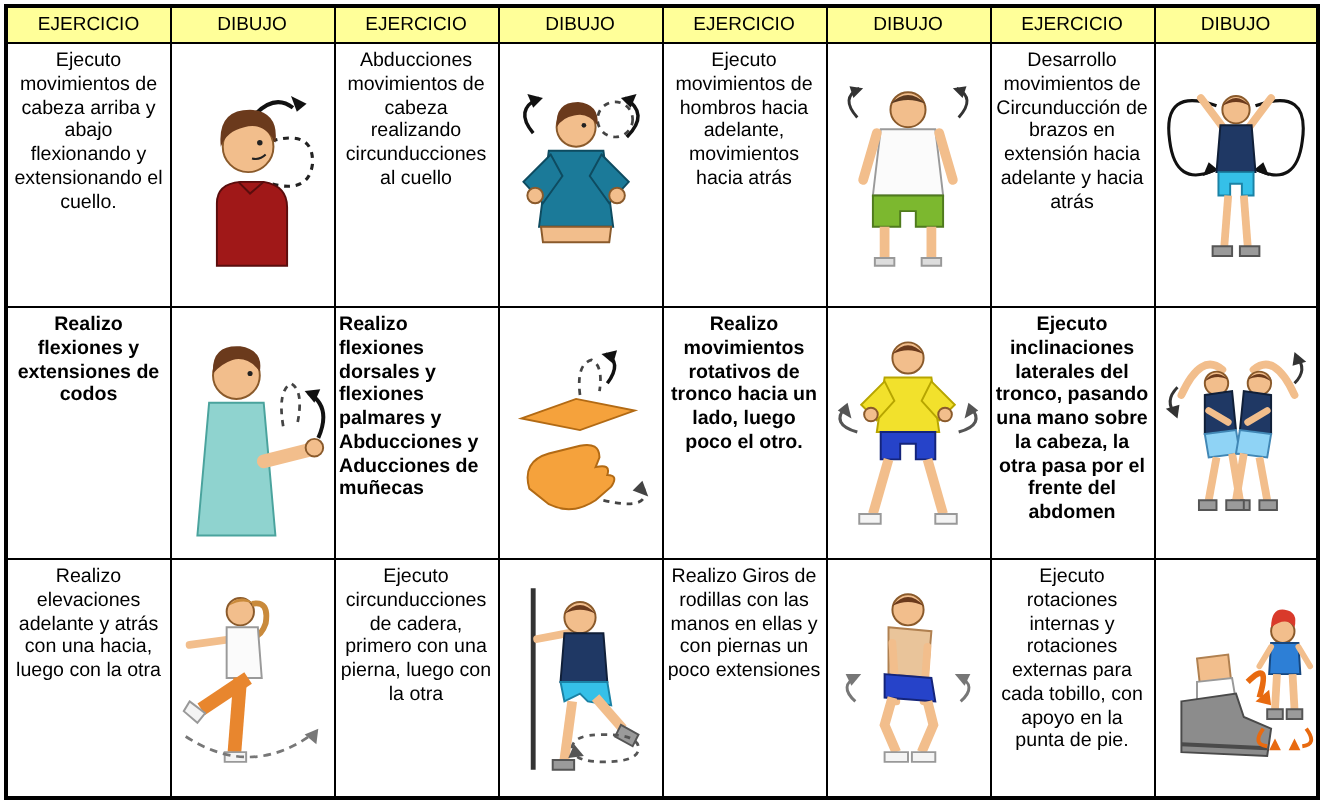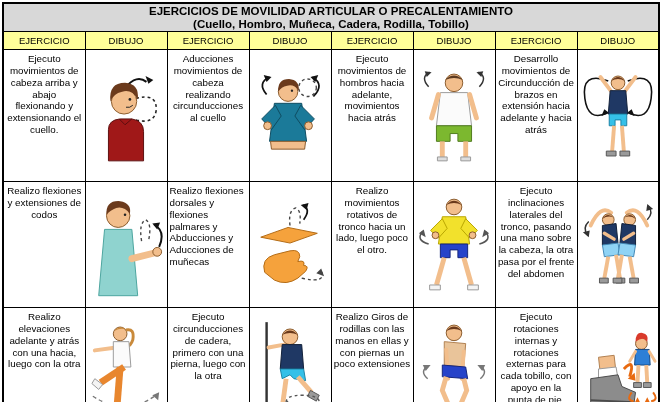--- a/index.html
+++ b/index.html
@@ -5,33 +5,27 @@
   html,body{margin:0;padding:0;background:#fff;}
   body{width:662px;height:402px;font-family:"Liberation Sans",sans-serif;color:#000;}
   table{border-collapse:collapse;table-layout:fixed;width:658px;margin:2px;border:2px solid #000;}
   td{border:1px solid #000;vertical-align:top;overflow:hidden;}
   .title-cell{background:#D8D8D8;text-align:center;font-weight:bold;font-size:11.5px;line-height:1.1;padding:1px 0;}
   .hd{background:#FFFF99;font-weight:normal;font-size:9.5px;text-align:center;vertical-align:middle;height:15px;padding:1px 0;}
   .ex{font-size:9.8px;text-align:center;padding:3px 2px 1px 2px;line-height:1.2;}
   .ex.align-left{text-align:left;padding-left:2px;}
   .dw{text-align:center;vertical-align:middle;padding:1px;}
   .dw svg{display:block;margin:0 auto;}
-  tr.r1{height:132px;} tr.r2{height:126px;} tr.r3{height:119px;}
+  tr.r1{height:132px;} tr.r2{height:126px;font-weight:bold;} tr.r3{height:119px;}
 </style>
 </head>
 <body>
 
 <table>
   <tbody>
-      <tr>
-    <td class="title-cell" colspan="8">
-      <div>EJERCICIOS DE MOVILIDAD ARTICULAR O PRECALENTAMIENTO</div>
-      <div>(Cuello, Hombro, Muñeca, Cadera, Rodilla, Tobillo)</div>
-    </td>
-  </tr>
   <tr>
     <td class="hd">EJERCICIO</td>
     <td class="hd">DIBUJO</td>
     <td class="hd">EJERCICIO</td>
     <td class="hd">DIBUJO</td>
     <td class="hd">EJERCICIO</td>
     <td class="hd">DIBUJO</td>
     <td class="hd">EJERCICIO</td>
     <td class="hd">DIBUJO</td>
   </tr>
@@ -44,21 +38,21 @@
         <path d="M63 13 l-3 -8 l8 4 z" fill="#111"></path>
         <path d="M50 28 Q72 22 71 40 Q69 55 50 50" fill="none" stroke="#222" stroke-width="1.6" stroke-dasharray="3 3"></path>
         <circle cx="38" cy="31" r="13" fill="#F2BE8C" stroke="#8A5A2B"></circle>
         <path d="M24 31 Q22 12 39 12 Q54 13 52 29 Q46 18 36 21 Q27 23 24 31 Z" fill="#6B3A1C"></path>
         <circle cx="44" cy="29" r="1.4" fill="#222"></circle>
         <path d="M47 35 q-3 3 -7 2" stroke="#222" fill="none"></path>
         <path d="M22 92 L22 60 Q22 50 34 49 L46 49 Q58 51 58 62 L58 92 Z" fill="#A01818" stroke="#5A0D0D"></path>
         <path d="M33 49 L39 55 L46 49" fill="none" stroke="#5A0D0D"></path>
       </svg>
     </td>
-    <td class="ex"><span>Aducciones movimientos de cabeza realizando circunducciones al cuello</span></td>
+    <td class="ex"><span>Abducciones movimientos de cabeza realizando circunducciones al cuello</span></td>
     <td class="dw">
       <svg width="78" height="98" viewBox="0 0 80 92">
         <path d="M16 24 Q6 12 19 6" fill="none" stroke="#111" stroke-width="1.8"></path>
         <path d="M21 6 l-8 -2 l3 7 z" fill="#111"></path>
         <path d="M64 26 Q76 14 63 6" fill="none" stroke="#111" stroke-width="1.8"></path>
         <path d="M61 6 l8 -2 l-3 7 z" fill="#111"></path>
         <circle cx="58" cy="17" r="9" fill="none" stroke="#444" stroke-width="1.4" stroke-dasharray="3 3"></circle>
         <circle cx="38" cy="21" r="10" fill="#F2BE8C" stroke="#8A5A2B"></circle>
         <path d="M28 21 Q27 8 39 8 Q50 9 49 20 Q44 13 37 15 Q31 16 28 21 Z" fill="#6B3A1C"></path>
         <circle cx="42" cy="20" r="1.2" fill="#222"></circle>

